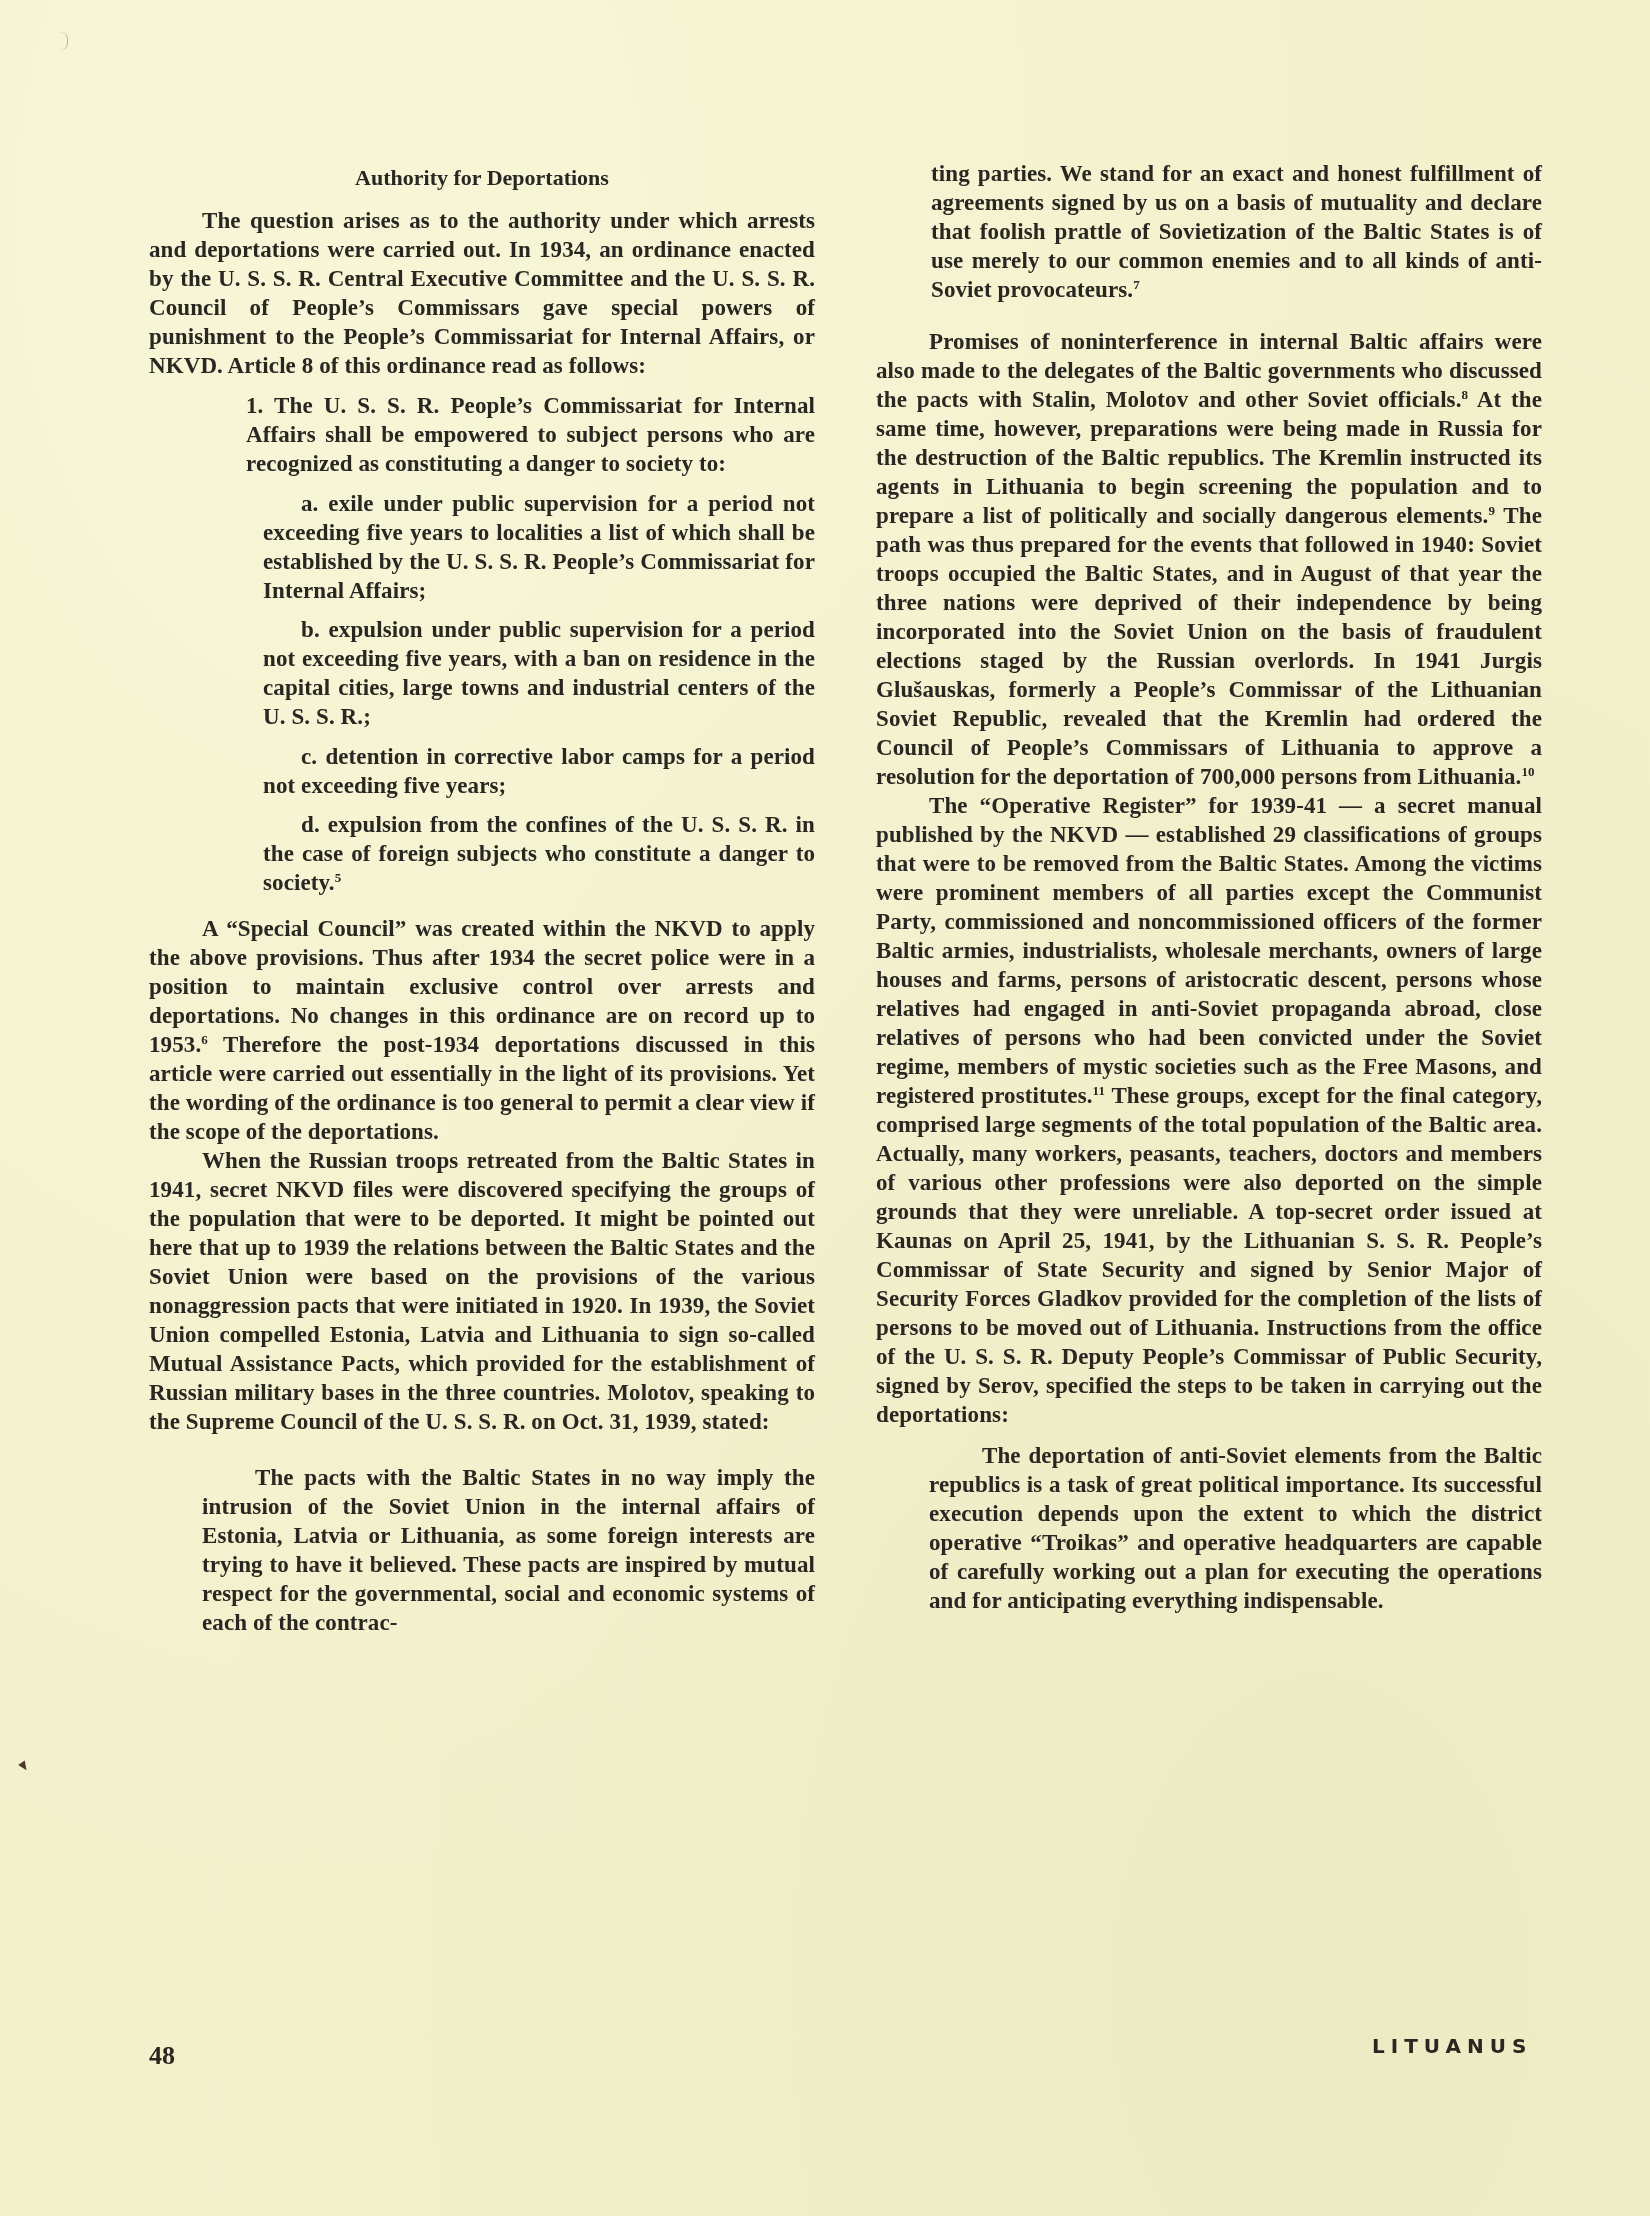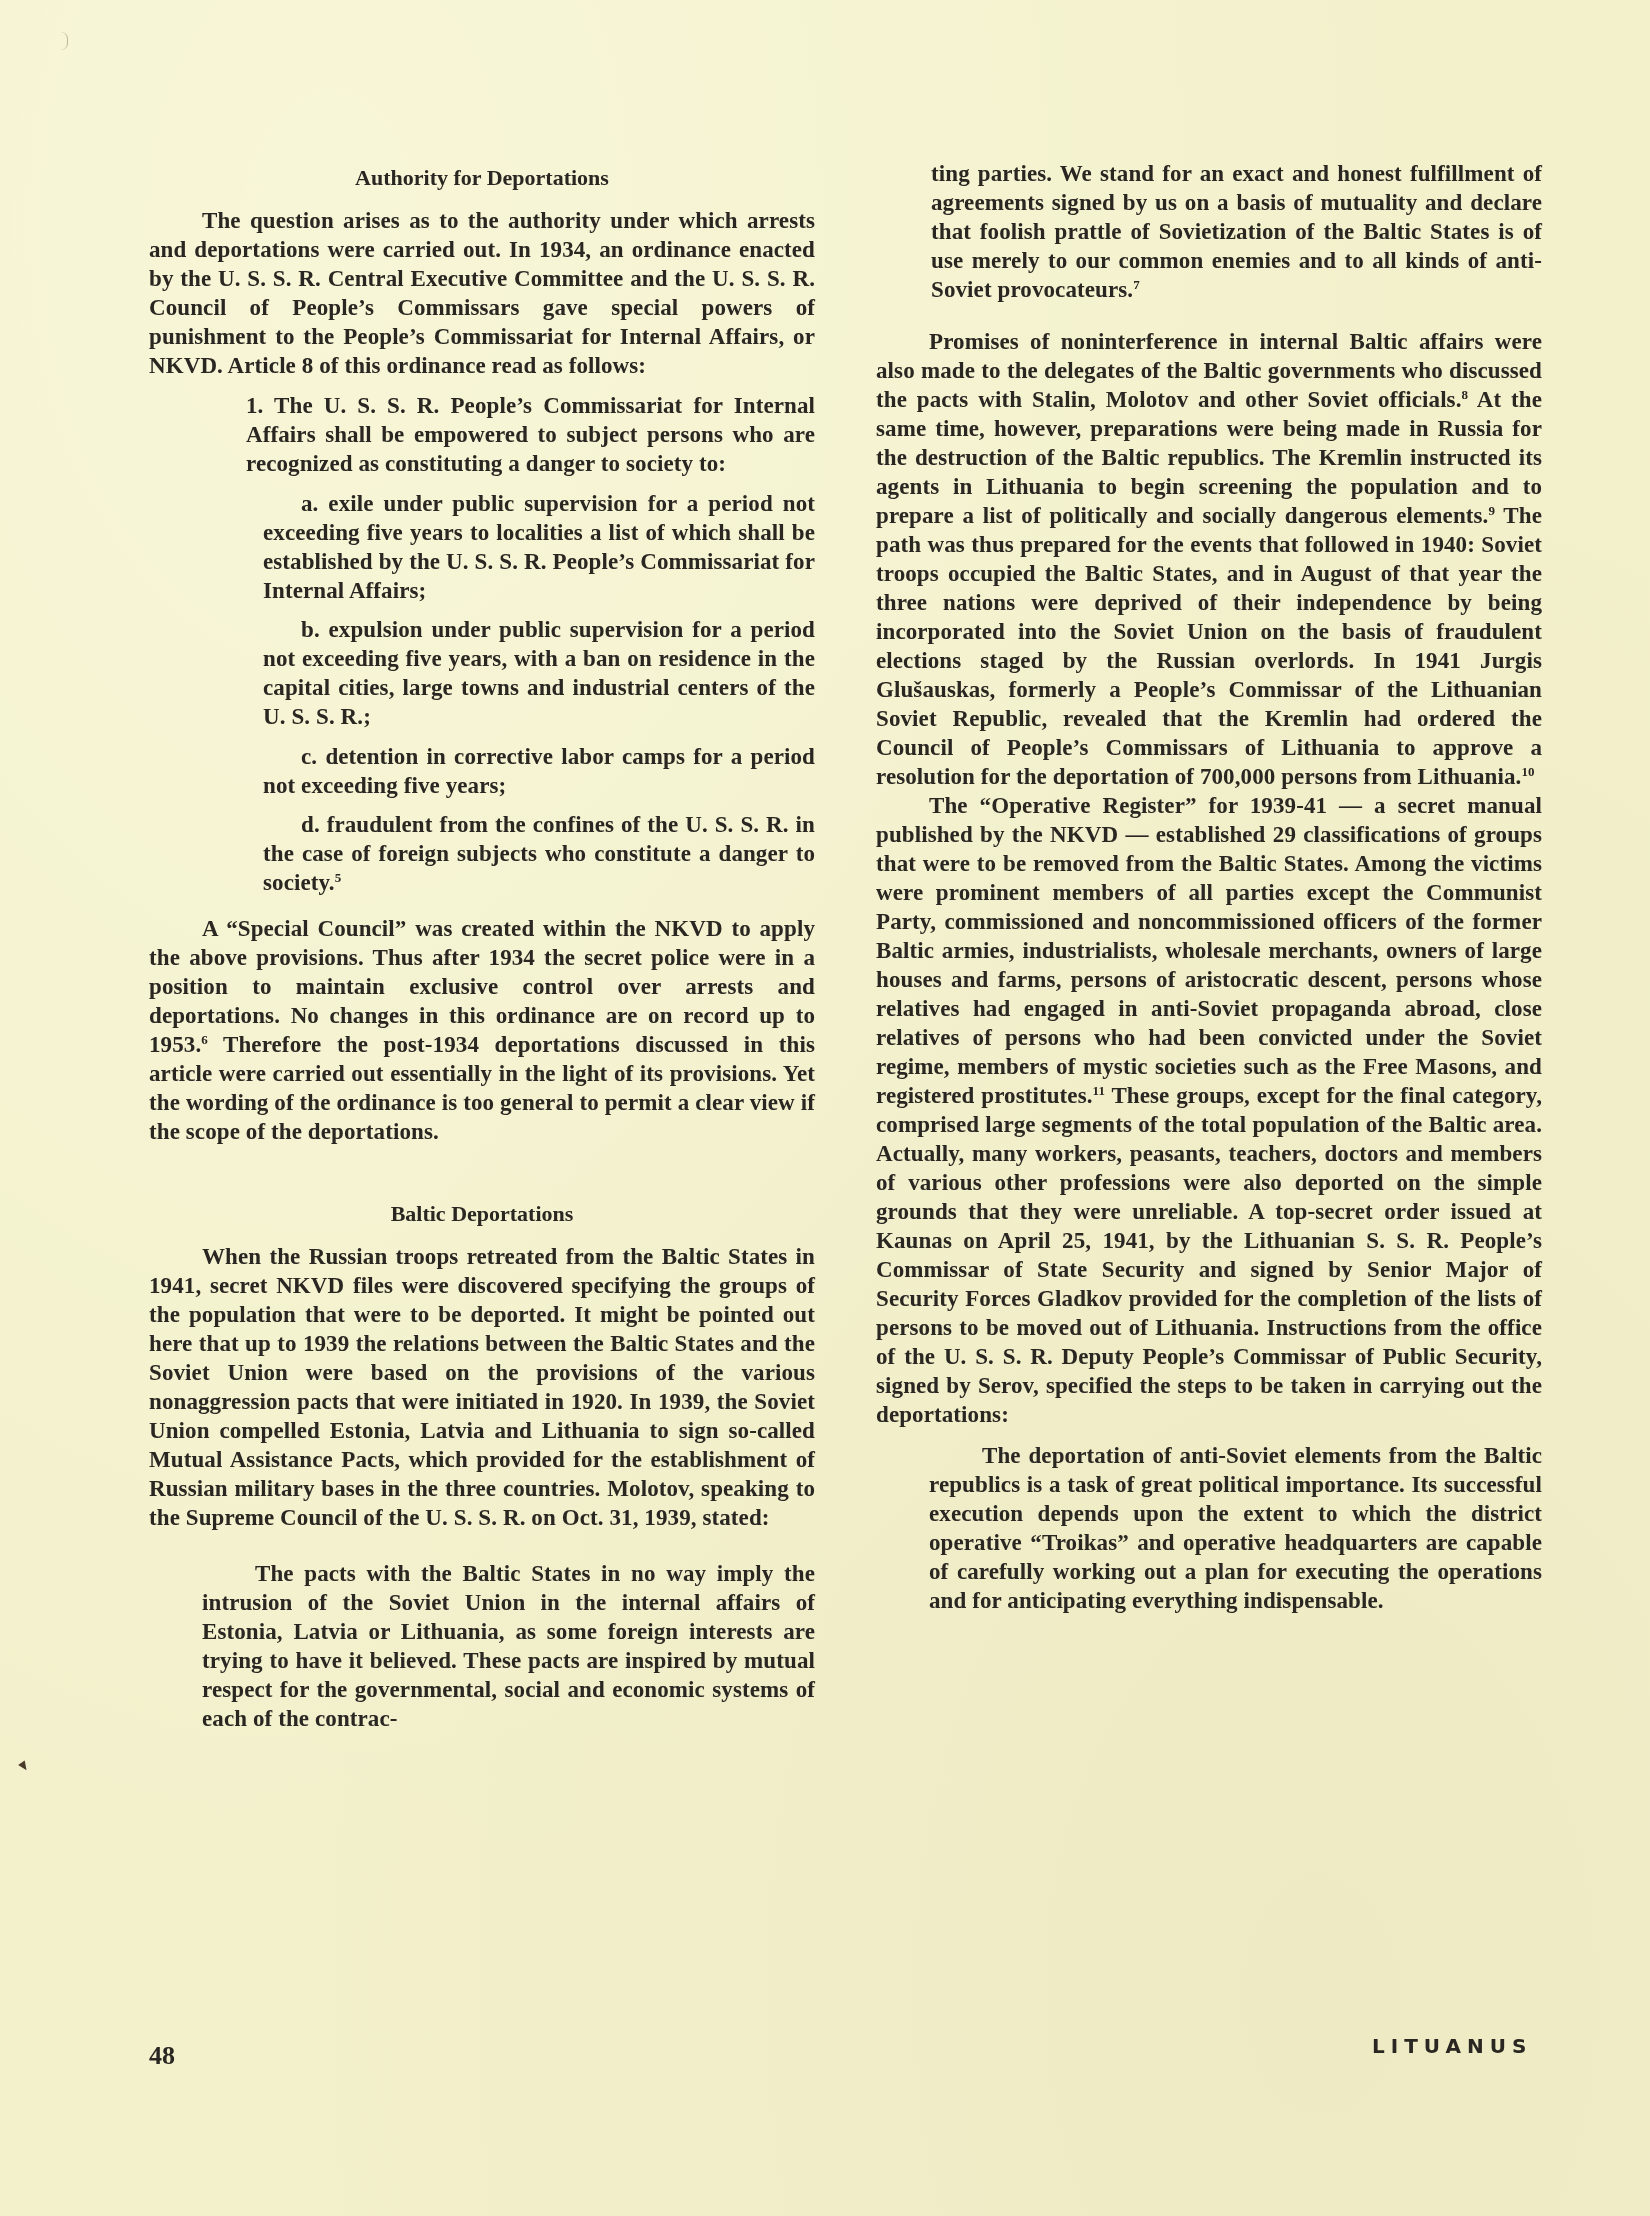--- a/index.html
+++ b/index.html
@@ -64,23 +64,22 @@
 <div class="mark-paren"></div>
 <div class="mark-arrow"></div>
 
 <div class="col col-left">
   <div class="heading">Authority for Deportations</div>
   <p class="para">The question arises as to the authority under which arrests and deportations were carried out. In 1934, an ordinance enacted by the U. S. S. R. Central Executive Committee and the U. S. S. R. Council of People’s Commissars gave special powers of punishment to the People’s Commissariat for Internal Affairs, or NKVD. Article 8 of this ordinance read as follows:</p>
   <p class="quote-lead" style="text-indent:0;"><span>1. The U. S. S. R. People’s Commissariat for Internal Affairs shall be empowered to subject persons who are recognized as constituting a danger to society to:</span></p>
   <p class="quote-sub">a. exile under public supervision for a period not exceeding five years to localities a list of which shall be established by the U. S. S. R. People’s Commissariat for Internal Affairs;</p>
   <p class="quote-sub">b. expulsion under public supervision for a period not exceeding five years, with a ban on residence in the capital cities, large towns and industrial centers of the U. S. S. R.;</p>
   <p class="quote-sub">c. detention in corrective labor camps for a period not exceeding five years;</p>
-  <p class="quote-sub"><span>d. fraudulent from the confines of the U. S. S. R. in the case of foreign subjects who constitute a danger to society.</span><span class="sup">5</span></p>
+  <p class="quote-sub"><span>d. expulsion from the confines of the U. S. S. R. in the case of foreign subjects who constitute a danger to society.</span><span class="sup">5</span></p>
   <p class="para gap"><span>A “Special Council” was created within the NKVD to apply the above provisions. Thus after 1934 the secret police were in a position to maintain exclusive control over arrests and deportations. No changes in this ordinance are on record up to 1953.</span><span class="sup">6</span><span> Therefore the post-1934 deportations discussed in this article were carried out essentially in the light of its provisions. Yet the wording of the ordinance is too general to permit a clear view if the scope of the deportations.</span></p>
-  <div class="heading section-gap">Baltic Deportations</div>
   <p class="para">When the Russian troops retreated from the Baltic States in 1941, secret NKVD files were discovered specifying the groups of the population that were to be deported. It might be pointed out here that up to 1939 the relations between the Baltic States and the Soviet Union were based on the provisions of the various nonaggression pacts that were initiated in 1920. In 1939, the Soviet Union compelled Estonia, Latvia and Lithuania to sign so-called Mutual Assistance Pacts, which provided for the establishment of Russian military bases in the three countries. Molotov, speaking to the Supreme Council of the U. S. S. R. on Oct. 31, 1939, stated:</p>
   <p class="block-quote">The pacts with the Baltic States in no way imply the intrusion of the Soviet Union in the internal affairs of Estonia, Latvia or Lithuania, as some foreign interests are trying to have it believed. These pacts are inspired by mutual respect for the governmental, social and economic systems of each of the contrac-</p>
 </div>
 
 <div class="col col-right">
   <p class="block-quote-cont"><span>ting parties. We stand for an exact and honest fulfillment of agreements signed by us on a basis of mutuality and declare that foolish prattle of Sovietization of the Baltic States is of use merely to our common enemies and to all kinds of anti-Soviet provocateurs.</span><span class="sup">7</span></p>
   <p class="para gap" style="margin-top:23px;"><span>Promises of noninterference in internal Baltic affairs were also made to the delegates of the Baltic governments who discussed the pacts with Stalin, Molotov and other Soviet officials.</span><span class="sup">8</span><span> At the same time, however, preparations were being made in Russia for the destruction of the Baltic republics. The Kremlin instructed its agents in Lithuania to begin screening the population and to prepare a list of politically and socially dangerous elements.</span><span class="sup">9</span><span> The path was thus prepared for the events that followed in 1940: Soviet troops occupied the Baltic States, and in August of that year the three nations were deprived of their independence by being incorporated into the Soviet Union on the basis of fraudulent elections staged by the Russian overlords. In 1941 Jurgis Glušauskas, formerly a People’s Commissar of the Lithuanian Soviet Republic, revealed that the Kremlin had ordered the Council of People’s Commissars of Lithuania to approve a resolution for the deportation of 700,000 persons from Lithuania.</span><span class="sup">10</span></p>
   <p class="para"><span>The “Operative Register” for 1939-41 — a secret manual published by the NKVD — established 29 classifications of groups that were to be removed from the Baltic States. Among the victims were prominent members of all parties except the Communist Party, commissioned and noncommissioned officers of the former Baltic armies, industrialists, wholesale merchants, owners of large houses and farms, persons of aristocratic descent, persons whose relatives had engaged in anti-Soviet propaganda abroad, close relatives of persons who had been convicted under the Soviet regime, members of mystic societies such as the Free Masons, and registered prostitutes.</span><span class="sup">11</span><span> These groups, except for the final category, comprised large segments of the total population of the Baltic area. Actually, many workers, peasants, teachers, doctors and members of various other professions were also deported on the simple grounds that they were unreliable. A top-secret order issued at Kaunas on April 25, 1941, by the Lithuanian S. S. R. People’s Commissar of State Security and signed by Senior Major of Security Forces Gladkov provided for the completion of the lists of persons to be moved out of Lithuania. Instructions from the office of the U. S. S. R. Deputy People’s Commissar of Public Security, signed by Serov, specified the steps to be taken in carrying out the deportations:</span></p>
   <p class="block-quote" style="margin-top:12px;">The deportation of anti-Soviet elements from the Baltic republics is a task of great political importance. Its successful execution depends upon the extent to which the district operative “Troikas” and operative headquarters are capable of carefully working out a plan for executing the operations and for anticipating everything indispensable.</p>
 </div>

